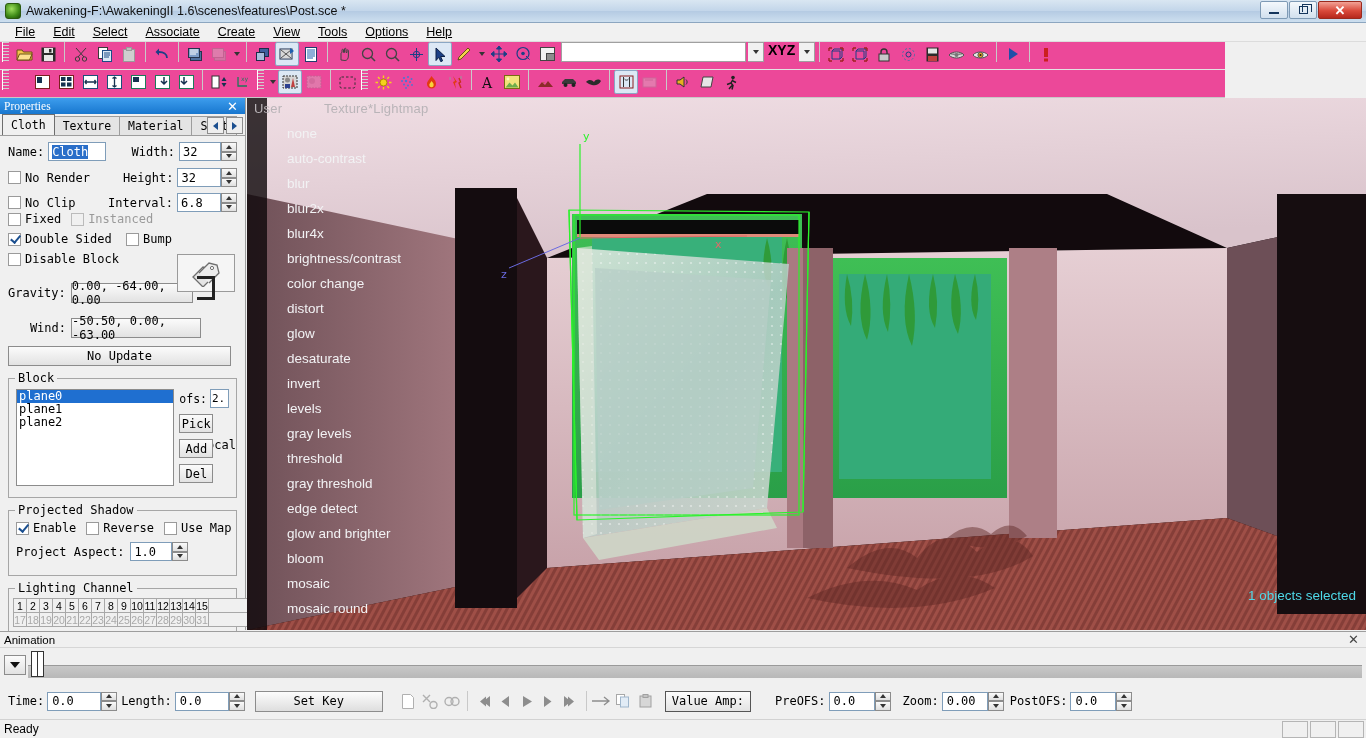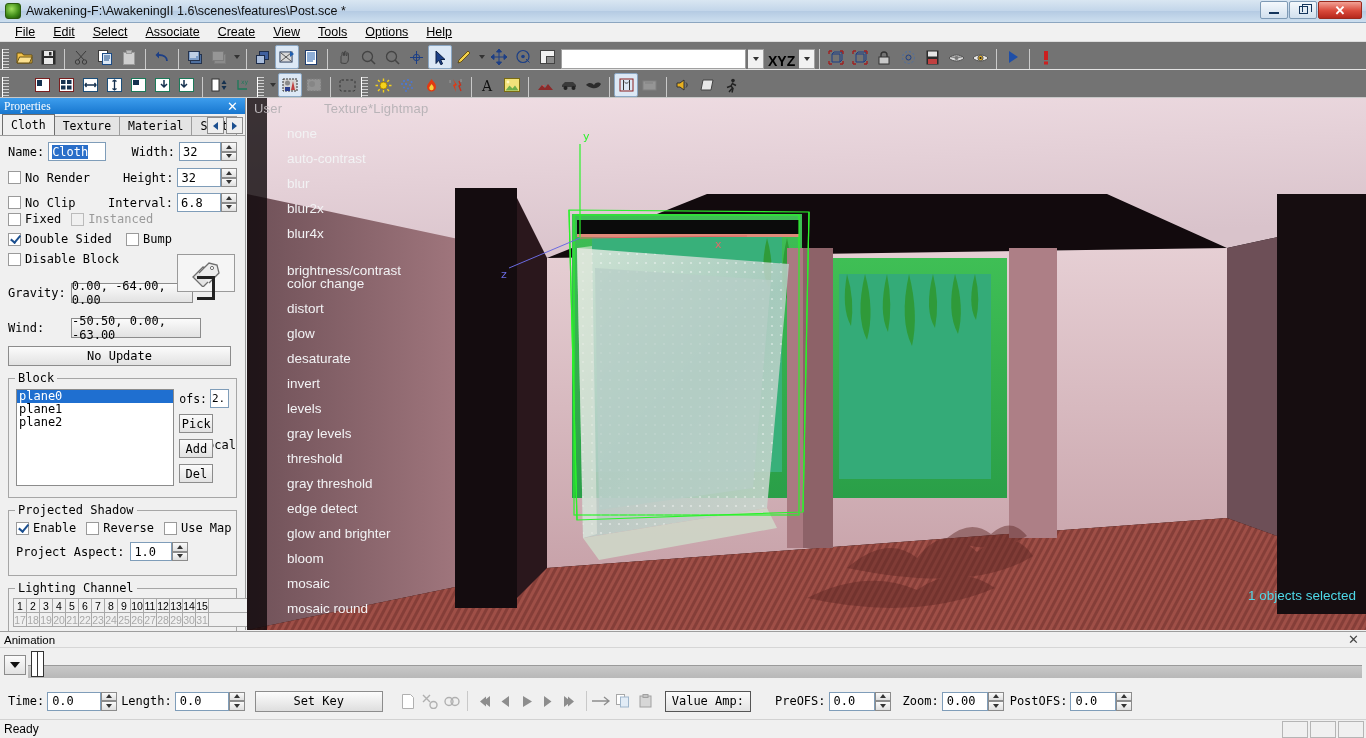--- a/index.html
+++ b/index.html
@@ -53,23 +53,23 @@
     display:flex; align-items:center; padding-left:6px;
   }
   .menu-item {
     font-family:"Liberation Sans", sans-serif; font-size:12.5px;
     color:#000; padding:1px 9px; cursor:default; white-space:nowrap;
   }
   .menu-item u { text-decoration: underline; }
 
   
   .toolbar {
-    position:absolute; left:0; width:1366px; height:28px;
-    background:#737373; border-bottom:1px solid #e3e3e3;
-    display:flex; align-items:flex-end;
+    position:absolute; left:0; width:1225px; height:28px;
+    background:#ec4899; border-bottom:1px solid #e3e3e3;
+    display:flex; align-items:flex-start;
   }
   #toolbar1 { top:42px; }
   #toolbar2 { top:70px; border-bottom:1px solid #c8c8c8; }
   .grip { width:7px; height:20px; flex:none; margin:0 3px 0 2px;
     background-image: repeating-linear-gradient(to bottom,#cfcfcf 0 1px, transparent 1px 3px);
     border-left:1px solid #fff;}
   .tbtn {
     width:24px; height:24px; flex:none; display:flex; align-items:center;
     justify-content:center; border:1px solid transparent; border-radius:2px;
     position:relative; cursor:default;
@@ -752,21 +752,21 @@
       <span class="lbl" style="width:58px;text-align:right;">Gravity:</span>
       <div class="btnwide" style="width:130px;margin-left:5px;">0.00, -64.00, 0.00</div>
       <div style="margin-left:4px;position:relative;width:42px;height:38px;">
         <div style="position:absolute;left:0;top:2px;width:18px;height:3px;background:#222;"></div>
         <div style="position:absolute;left:15px;top:2px;width:3px;height:24px;background:#222;"></div>
         <div style="position:absolute;left:0;top:23px;width:18px;height:3px;background:#222;"></div>
       </div>
     </div>
 
     <div class="row" style="margin-bottom:8px;">
-      <span class="lbl" style="width:58px;">Wind:</span>
+      <span class="lbl" style="width:58px;text-align:right;">Wind:</span>
       <div class="btnwide" style="width:130px;margin-left:5px;">-50.50, 0.00, -63.00</div>
       <span class="lbl" style="position:absolute;right:9px;top:302px;">Local</span>
     </div>
 
     <div class="btnwide" style="width:223px;margin-bottom:4px;">No Update</div>
 
     <div class="grp" style="height:120px;">
       <span class="cap">Block</span>
       <div style="display:flex;">
         <div class="listbox">
@@ -963,21 +963,21 @@
   </svg>
 
   <div class="vp-label" id="vp-user">User</div>
   <div class="vp-label" id="vp-texlm">Texture*Lightmap</div>
 
   <div class="filter-item" style="top:28px;">none</div>
   <div class="filter-item" style="top:53px;">auto-contrast</div>
   <div class="filter-item" style="top:78px;">blur</div>
   <div class="filter-item" style="top:103px;">blur2x</div>
   <div class="filter-item" style="top:128px;">blur4x</div>
-  <div class="filter-item" style="top:165px;">brightness/contrast</div>
+  <div class="filter-item" style="top:153px;">brightness/contrast</div>
   <div class="filter-item" style="top:178px;">color change</div>
   <div class="filter-item" style="top:203px;">distort</div>
   <div class="filter-item" style="top:228px;">glow</div>
   <div class="filter-item" style="top:253px;">desaturate</div>
   <div class="filter-item" style="top:278px;">invert</div>
   <div class="filter-item" style="top:303px;">levels</div>
   <div class="filter-item" style="top:328px;">gray levels</div>
   <div class="filter-item" style="top:353px;">threshold</div>
   <div class="filter-item" style="top:378px;">gray threshold</div>
   <div class="filter-item" style="top:403px;">edge detect</div>

